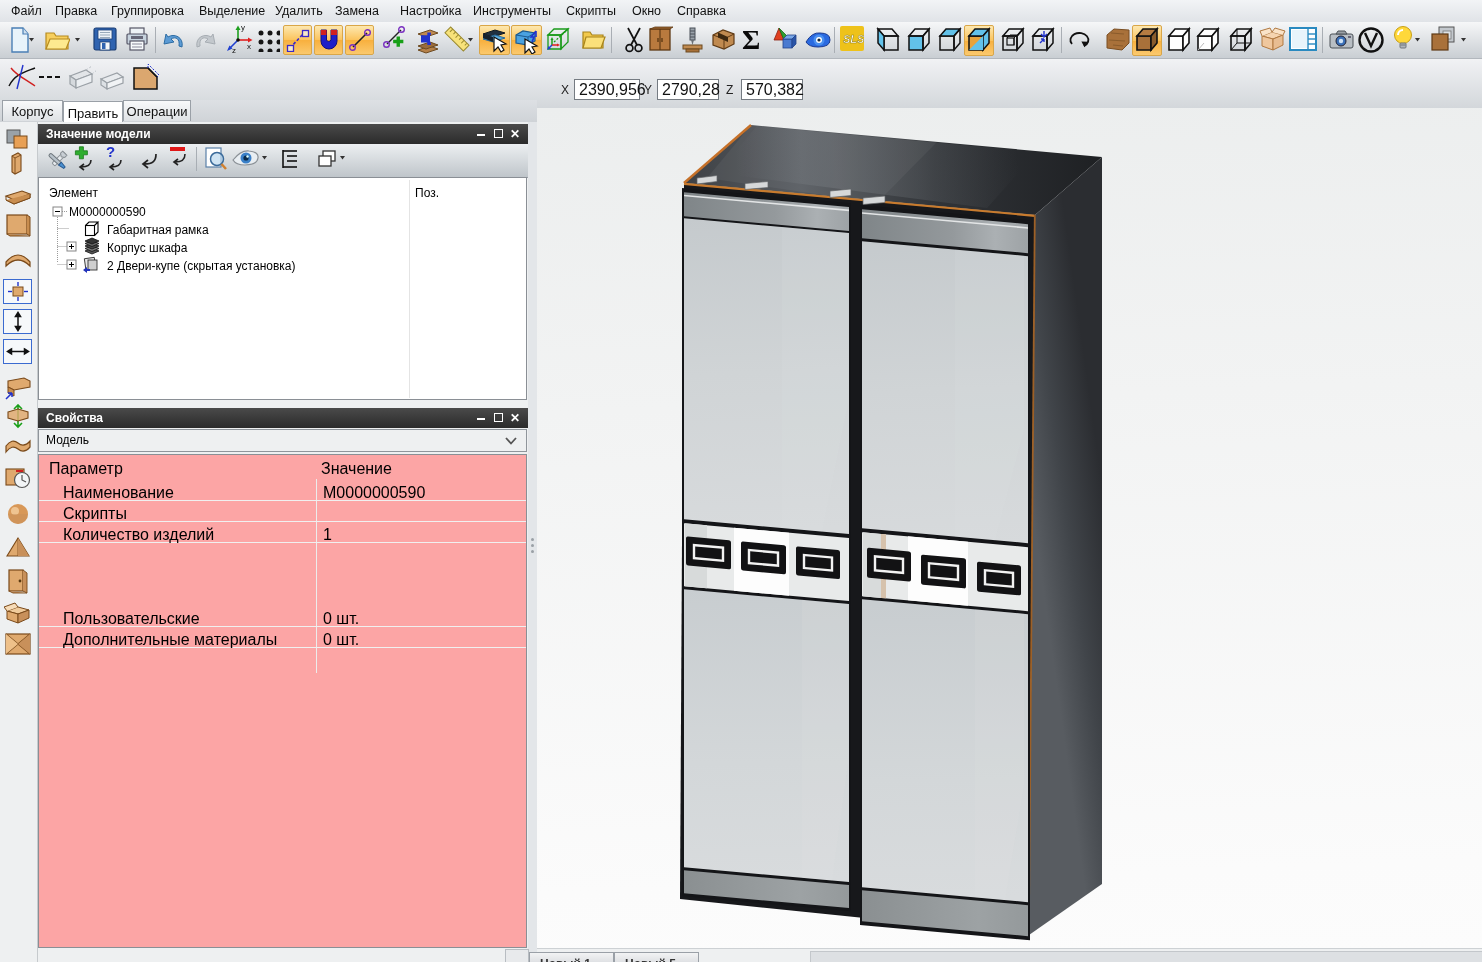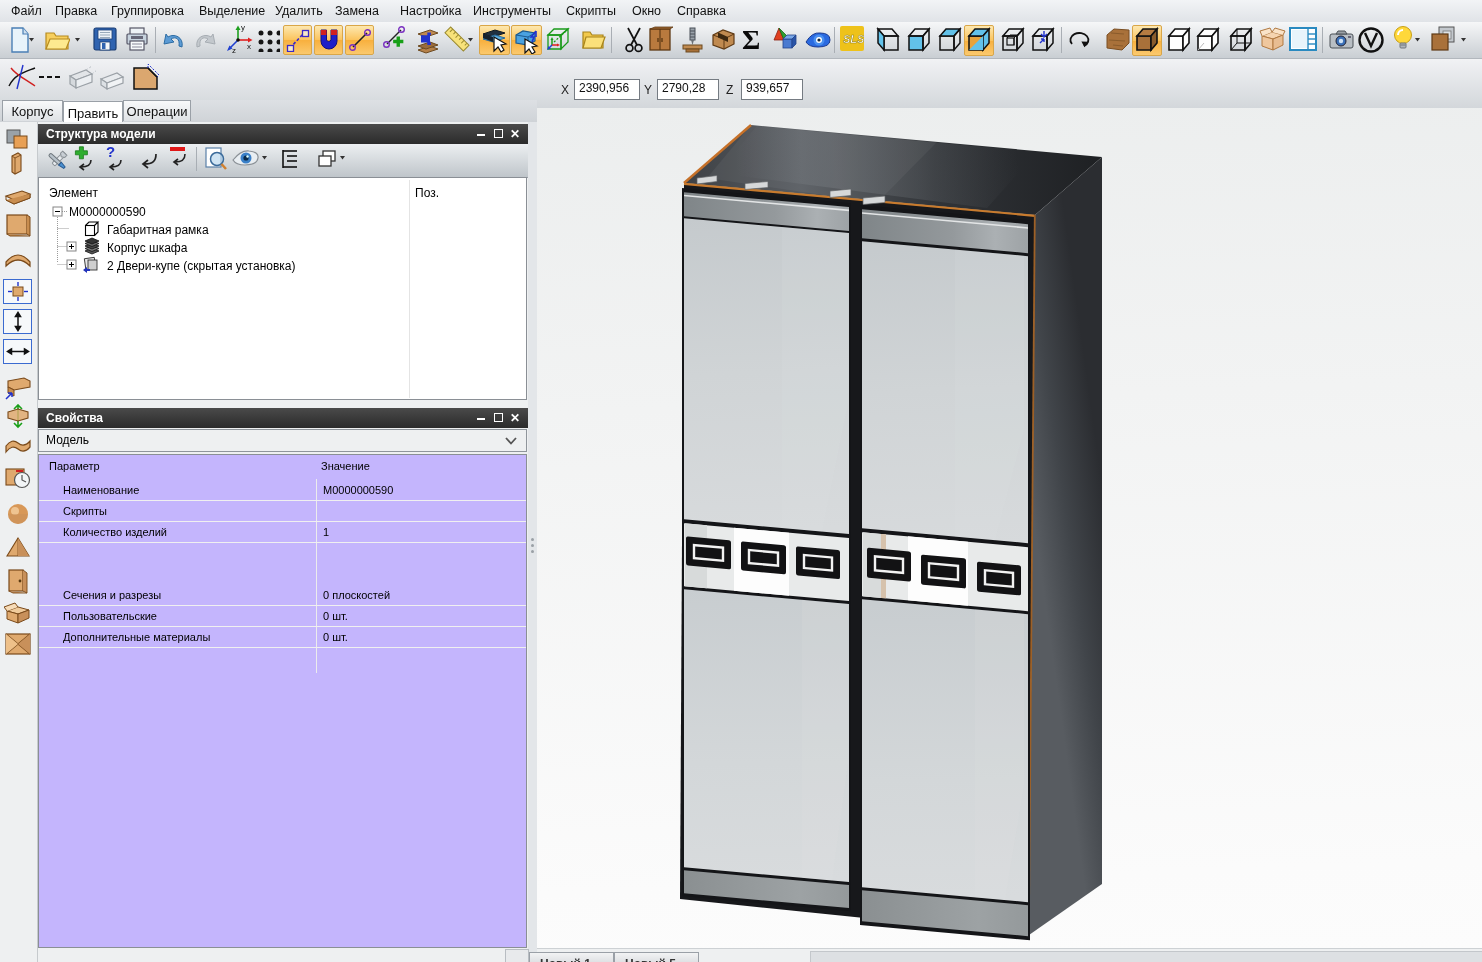--- a/index.html
+++ b/index.html
@@ -2,31 +2,31 @@
 <html><head><meta charset="utf-8"><style>
 html,body{margin:0;padding:0;width:1482px;height:962px;overflow:hidden;
 font-family:"Liberation Sans",sans-serif;background:#eef0f1;position:relative;}
 .abs{position:absolute;}
 #menubar{left:0;top:0;width:1482px;height:22px;background:linear-gradient(#f2f4f6,#e0e3e7);}
 .mi{position:absolute;top:4px;font-size:12.5px;color:#111;white-space:nowrap;}
 #tb1{left:0;top:22px;width:1482px;height:36px;background:linear-gradient(#f6f7f8,#c9ced3);border-bottom:1px solid #b2b7bd;}
 #tb2{left:0;top:59px;width:1482px;height:49px;background:linear-gradient(#f1f2f4,#d3d7db);}
 #tabrow{left:0;top:100px;width:537px;height:22px;background:linear-gradient(#dde0e4,#cfd3d7);}
 #xyzrow .lbl{position:absolute;top:83px;font-size:12px;color:#222;}
-.xybox{position:absolute;top:79px;height:18px;background:#fff;border:1px solid #757b82;font-size:12px;color:#111;padding:1px 0 0 4px;}
+.xybox{position:absolute;top:79px;height:18px;background:#fff;border:1px solid #757b82;font-size:16px;color:#111;padding:1px 0 0 4px;}
 .tab{position:absolute;font-size:13px;color:#111;text-align:center;}
 .sep1{position:absolute;top:27px;width:1px;height:26px;background:#a9aeb4;}
 .tbtn{position:absolute;top:25px;width:29px;height:30px;background:linear-gradient(#fde8b0,#fbc35c 50%,#f8b03e 51%,#fbc96e);border:1px solid #d9a648;border-radius:2px;box-sizing:border-box;}
 
 #sidebar{left:0;top:122px;width:37px;height:840px;background:#eef0f1;border-right:1px solid #c6cacd;}
 
 .ptitle{position:absolute;left:38px;width:490px;height:20px;background:linear-gradient(#4a4a4a,#2b2b2b);color:#fff;font-weight:bold;font-size:12px;padding:3px 0 0 8px;box-sizing:border-box;}
 #p1bar{position:absolute;left:38px;top:144px;width:490px;height:33px;background:linear-gradient(#eceff1,#bfc5ca);border-bottom:1px solid #9ba1a7;}
 #tree{position:absolute;left:38px;top:177px;width:489px;height:223px;background:#fff;border:1px solid #8a8f95;box-sizing:border-box;font-size:12px;color:#000;}
-#props{position:absolute;left:38px;top:454px;width:489px;height:494px;background:#c4b5fd;border:1px solid #8a8f95;box-sizing:border-box;font-size:11px;color:#000;}
+#props{position:absolute;left:38px;top:454px;width:489px;height:494px;background:#fca5a5;border:1px solid #8a8f95;box-sizing:border-box;font-size:16px;color:#000;}
 #dropdown{position:absolute;left:38px;top:429px;width:489px;height:23px;background:#eef0f1;border:1px solid #8f959b;box-sizing:border-box;font-size:12px;color:#000;padding:3px 0 0 7px;}
 .prow{position:absolute;left:0;width:487px;height:21px;border-bottom:1px solid #f0f0f0;}
 
 #viewport{left:537px;top:108px;width:945px;height:840px;background:linear-gradient(178deg,#ecEEee 0%,#f2f3f3 35%,#fbfbfb 90%,#fcfcfc 100%);}
 #botbar{left:537px;top:948px;width:945px;height:14px;background:#eef0f1;border-top:1px solid #cdd1d4;}
 .btab{position:absolute;top:952px;height:10px;background:linear-gradient(#f2f3f4,#dfe1e4);border:1px solid #9aa0a7;border-bottom:none;overflow:hidden;font-size:12px;font-weight:bold;color:#333;box-sizing:border-box;padding-top:4px;}
 .ico{position:absolute;}
 </style></head>
 <body>
 <div id="menubar" class="abs"></div>
@@ -378,21 +378,21 @@
       <path d="M17 6 L17 2 L28 13 L26 15" fill="none" stroke="#2233cc" stroke-width="1" stroke-dasharray="2,1.5"></path>
       <path d="M17 6 L26 15" stroke="#111" stroke-width="1.2"></path>
     </svg>
   </div>
 <div id="xyzrow">
 <div class="lbl" style="left:561px">X</div>
 <div class="xybox" style="left:574px;width:60px">2390,956</div>
 <div class="lbl" style="left:644px">Y</div>
 <div class="xybox" style="left:657px;width:56px">2790,28</div>
 <div class="lbl" style="left:726px">Z</div>
-<div class="xybox" style="left:741px;width:56px">939,657</div>
+<div class="xybox" style="left:741px;width:56px">570,382</div>
 </div>
 <div class="tab" style="left:2px;top:100px;width:61px;height:21px;background:linear-gradient(#f8f9fa,#dfe2e5);border:1px solid #9aa0a7;border-bottom:none;box-sizing:border-box;padding-top:3px">Корпус</div>
 <div class="tab" style="left:63px;top:101px;width:60px;height:21px;background:#fff;border:1px solid #9aa0a7;border-bottom:none;box-sizing:border-box;padding-top:4px;z-index:3">Править</div>
 <div class="tab" style="left:123px;top:100px;width:68px;height:21px;background:linear-gradient(#f8f9fa,#dfe2e5);border:1px solid #9aa0a7;border-bottom:none;box-sizing:border-box;padding-top:3px">Операции</div>
 <div id="sidebar" class="abs"></div>
 <div class="abs" style="left:528px;top:122px;width:9px;height:840px;background:#e3e6e9"></div>
 <div class="abs" style="left:531px;top:538px;width:3px;height:3px;background:#9aa0a6;border-radius:50%"></div>
 <div class="abs" style="left:531px;top:544px;width:3px;height:3px;background:#9aa0a6;border-radius:50%"></div>
 <div class="abs" style="left:531px;top:550px;width:3px;height:3px;background:#9aa0a6;border-radius:50%"></div>
 <div id="sideicons">
@@ -482,21 +482,21 @@
       <path d="M3 10 L0 6 L11 2 L14 6" fill="#f7dcb8" stroke="#7a4a1a" stroke-width="1"></path>
     </svg>
     <svg class="ico" style="left:4px;top:631px" width="28" height="26" viewBox="0 0 28 26">
       <rect x="2" y="3" width="24" height="20" fill="#dfa96e" stroke="#7a4a1a" stroke-width="1.2"></rect>
       <path d="M2 3 L26 23 M26 3 L2 23" stroke="#7a4a1a" stroke-width="1.1"></path>
       <path d="M2 3 L14 13 L2 23 Z" fill="#eec089"></path>
       <path d="M26 3 L14 13 L26 23 Z" fill="#c8905a"></path>
     </svg>
   </div>
 
-<div class="ptitle" style="top:124px">Структура модели</div>
+<div class="ptitle" style="top:124px">Значение модели</div>
 <div class="abs" style="left:477px;top:134px;width:8px;height:2px;background:#fff"></div>
 <div class="abs" style="left:494px;top:129px;width:7px;height:7px;border:1.5px solid #fff"></div>
 <div class="abs" style="left:510px;top:127px;color:#fff;font-size:12px;font-weight:bold">✕</div>
 <div id="p1bar" class="abs"></div>
 <div id="p1icons">
     <svg class="ico" style="left:44px;top:148px" width="26" height="26" viewBox="0 0 26 26">
       <g transform="rotate(45 13 13)">
         <rect x="11" y="2" width="4" height="16" rx="1" fill="#e8ecef" stroke="#8a9096"></rect>
         <path d="M10 2 L16 2 L16 5 L13 7 L10 5 Z" fill="#c8ced4" stroke="#8a9096"></path>
       </g>
@@ -615,24 +615,20 @@
   <div class="prow" style="top:24px">
       <span style="position:absolute;left:24px;top:5px">Наименование</span>
       <span style="position:absolute;left:284px;top:5px">M0000000590</span>
     </div>
   <div class="prow" style="top:45px">
       <span style="position:absolute;left:24px;top:5px">Скрипты</span>
     </div>
   <div class="prow" style="top:66px">
       <span style="position:absolute;left:24px;top:5px">Количество изделий</span>
       <span style="position:absolute;left:284px;top:5px">1</span>
-    </div>
-  <div class="prow" style="top:129px">
-      <span style="position:absolute;left:24px;top:5px">Сечения и разрезы</span>
-      <span style="position:absolute;left:284px;top:5px">0 плоскостей</span>
     </div>
   <div class="prow" style="top:150px">
       <span style="position:absolute;left:24px;top:5px">Пользовательские</span>
       <span style="position:absolute;left:284px;top:5px">0 шт.</span>
     </div>
   <div class="prow" style="top:171px">
       <span style="position:absolute;left:24px;top:5px">Дополнительные материалы</span>
       <span style="position:absolute;left:284px;top:5px">0 шт.</span>
     </div>
 </div>

